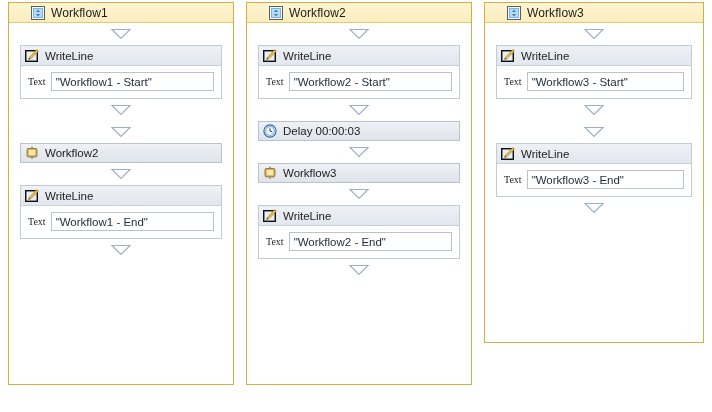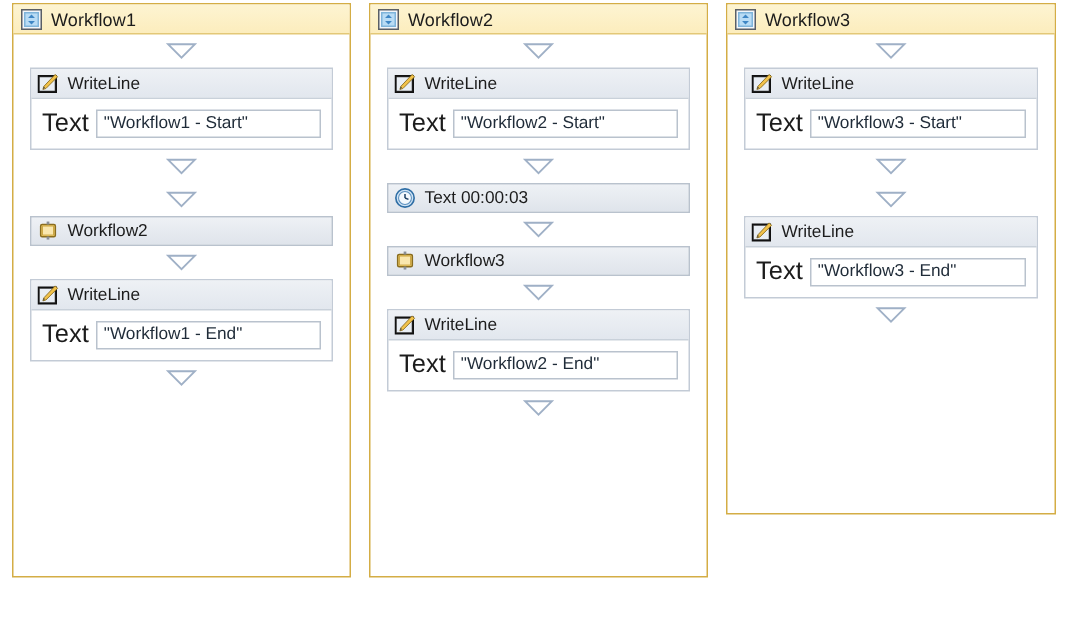--- a/index.html
+++ b/index.html
@@ -30,21 +30,21 @@
     border: 1px solid #d4ad45;
     background: #ffffff;
     box-sizing: border-box;
   }
   .panel-header {
     height: 20px;
     background: linear-gradient(to bottom, #fdf4d2 0%, #fcedbd 100%);
     border-bottom: 1px solid #e3c877;
     display: flex;
     align-items: center;
-    padding-left: 5px;
+    padding-left: 22px;
     box-sizing: border-box;
   }
   .panel-title {
     font-size: 12px;
     color: #1c1c1c;
     margin-left: 6px;
     letter-spacing: 0.1px;
     white-space: nowrap;
   }
   .panel-body {
@@ -93,24 +93,25 @@
     margin-left: 6px;
     white-space: nowrap;
   }
   .card-body {
     display: flex;
     align-items: center;
     padding: 6px 7px 7px 7px;
     box-sizing: border-box;
   }
   .field-label {
-    font-size: 17px;
+    font-size: 10px;
     color: #1c1c1c;
     margin-right: 5px;
     white-space: nowrap;
+    font-family: Liberation Serif, serif;
   }
   .field-input {
     flex: 1 1 auto;
     height: 19px;
     border: 1px solid #b9c2cd;
     background: #ffffff;
     display: flex;
     align-items: center;
     padding-left: 4px;
     font-size: 11.5px;
@@ -291,21 +292,21 @@
         <div class="row">
           <div class="bar" style="width: 202px;">
             <span class="icon">
               <svg width="14" height="14" viewBox="0 0 14 14">
                 <circle cx="7" cy="7" r="6.1" fill="#cfe3f4" stroke="#2f6ea5" stroke-width="1.1"></circle>
                 <circle cx="7" cy="7" r="4.3" fill="#f4f9fd" stroke="#5a8fbe" stroke-width="0.7"></circle>
                 <line x1="7" y1="7" x2="7" y2="4.3" stroke="#1d3f63" stroke-width="1"></line>
                 <line x1="7" y1="7" x2="9.3" y2="7.9" stroke="#1d3f63" stroke-width="1"></line>
               </svg>
             </span>
-            <span class="bar-label">Text 00:00:03</span>
+            <span class="bar-label">Delay 00:00:03</span>
           </div>
         </div>
         <div class="connector">
           <span class="icon">
             <svg width="22" height="12" viewBox="0 0 22 12">
               <polygon points="2,1.5 20,1.5 11,10.5" fill="none" stroke="#9fb0c6" stroke-width="1.2"></polygon>
             </svg>
           </span>
         </div>
         <div class="row">

